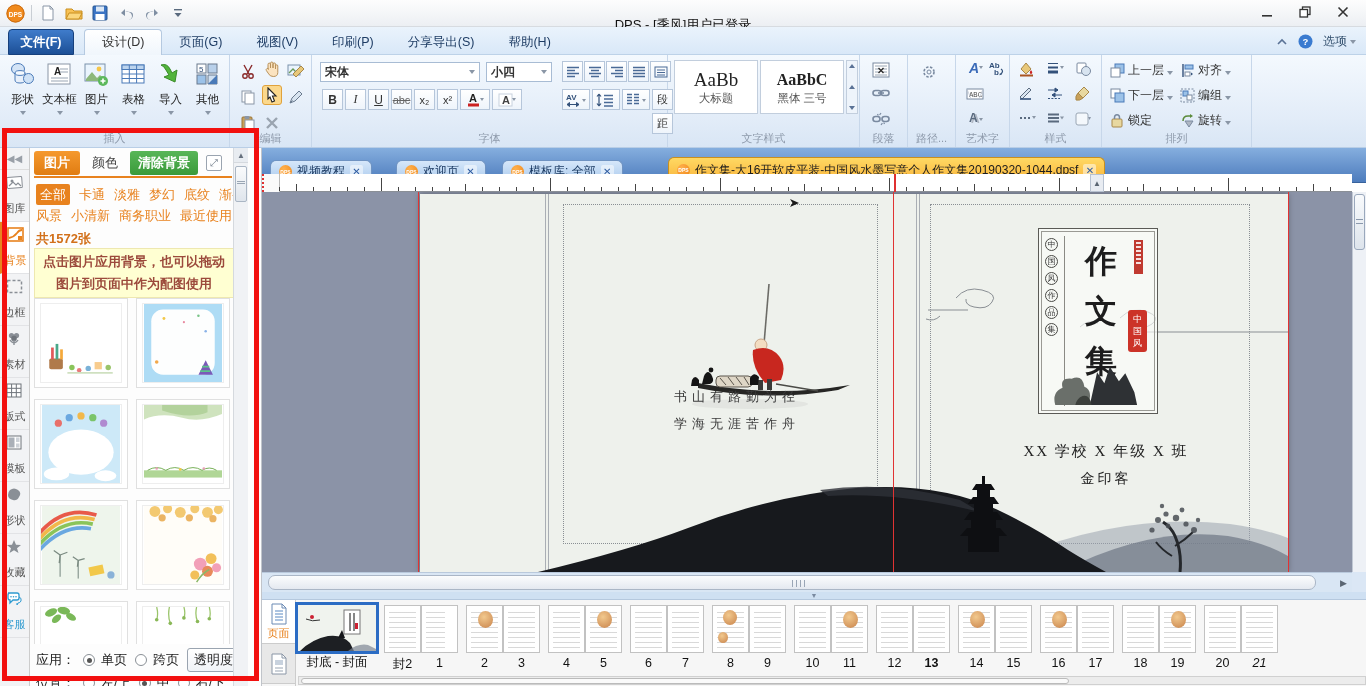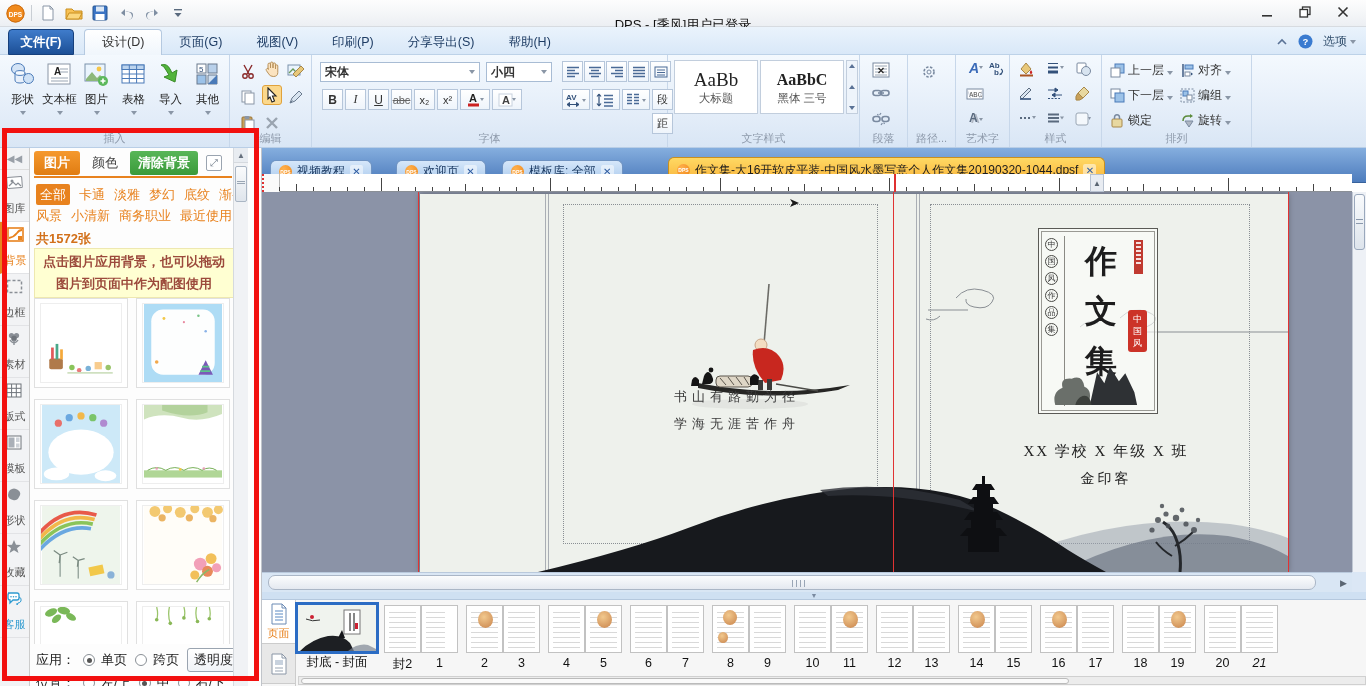--- a/index.html
+++ b/index.html
@@ -1416,21 +1416,21 @@
         <div class="fs-pages">
           <div class="fs-page">
             <div class="lines"></div>
           </div>
           <div class="fs-page">
             <div class="lines"></div>
           </div>
         </div>
         <div style="display:flex;width:100%;">
           <div class="fs-label" style="flex:1;text-align:center;">12</div>
-          <div class="fs-label" style="flex:1;text-align:center;">13</div>
+          <div class="fs-label" style="flex:1;text-align:center;font-weight:bold;">13</div>
         </div>
       </div>
       <div class="fs-group">
         <div class="fs-pages">
           <div class="fs-page">
             <div class="lines"></div>
             <div class="photo" style="left:11px;top:5px;width:15px;height:17px;"></div>
           </div>
           <div class="fs-page">
             <div class="lines"></div>

